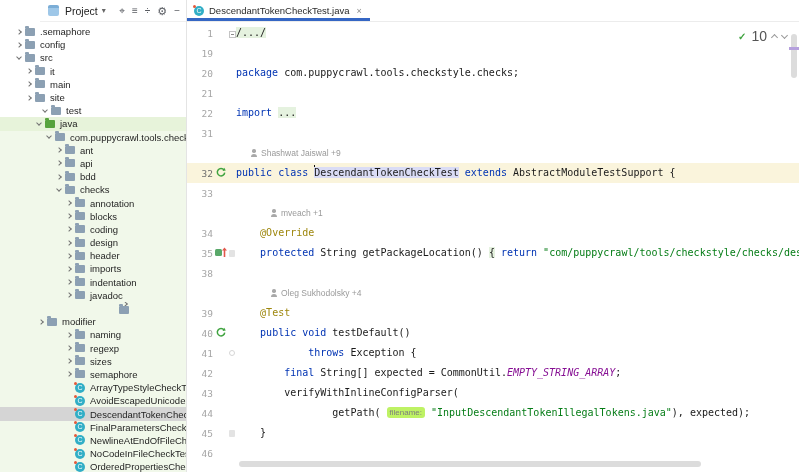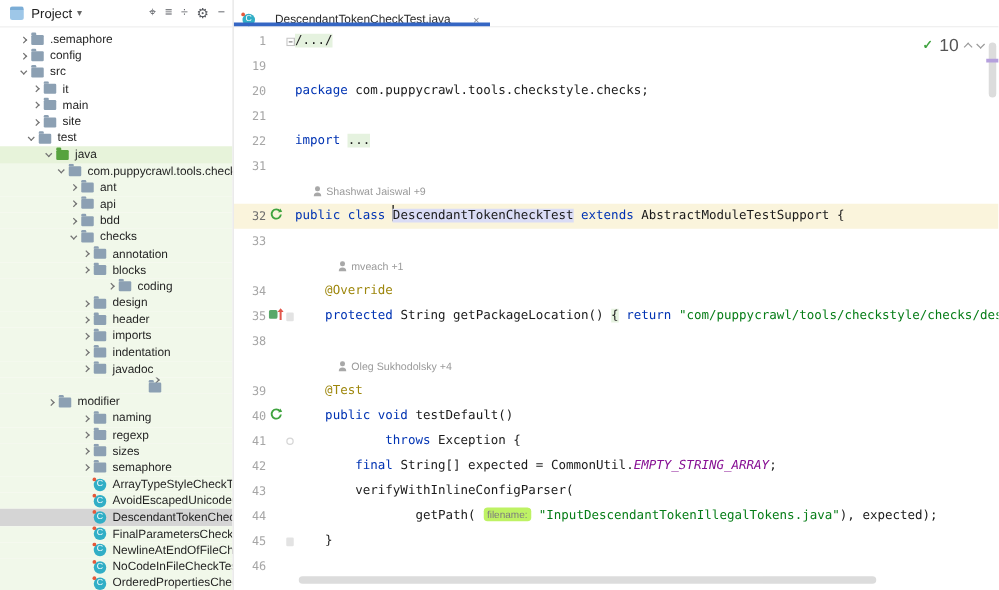--- a/index.html
+++ b/index.html
@@ -4,21 +4,21 @@
 <style>
   * { margin:0; padding:0; box-sizing:border-box; }
   html,body { width:799px; height:472px; overflow:hidden; background:#fff;
     font-family:"Liberation Sans", sans-serif; }
   .app { display:flex; width:799px; height:472px; }
 
   
   .project-panel { width:187px; height:472px; background:#fff; border-right:1px solid #e4e4e4;
     display:flex; flex-direction:column; overflow:hidden; }
   .panel-header { height:22px; display:flex; align-items:center; padding:0 6px 0 8px;
-    border-bottom:1px solid #efefef; flex:none; }
+    border-bottom:1px solid #efefef; flex:none;margin-left:40px; }
   .pp-icon { width:11px; height:11px; border-radius:2px; background:#9ec7e8; margin-right:6px;
     border-top:3px solid #7badd6; }
   .pp-title { font-size:10.5px; color:#222; }
   .pp-caret { font-size:8px; color:#666; margin-left:4px; flex:none; }
   .pp-sp { flex:1; }
   .hicon { font-size:10px; color:#585b61; margin-left:7px; cursor:default; line-height:10px; }
   .hicon.gear { font-size:11px; }
 
   .tree { flex:1; display:flex; flex-direction:column; overflow:hidden; padding-top:3px; }
   .trow { display:flex; align-items:center; height:13.2px; flex:none; white-space:nowrap;
@@ -39,21 +39,21 @@
     border-radius:50%; background:#e4593b; }
   .tree-fill { flex:1; }
   .bg-green  { background:#f1f8ea; }
   .bg-green2 { background:#e7f3da; }
   .bg-sel    { background:#d5d5d5; }
 
   
   .editor { flex:1; display:flex; flex-direction:column; overflow:hidden; }
   .tabbar { height:22px; border-bottom:1px solid #ececec; display:flex; align-items:stretch;
     background:#fff; flex:none; }
-  .tab { display:flex; align-items:flex-end; padding:0 8px 0 7px; position:relative;gap:11px; }
+  .tab { display:flex; align-items:center; padding:0 8px 0 7px; position:relative; }
   .tab .cicon { margin:0 5px 0 0; }
   .tab-label { font-size:9.5px; color:#2b2b2b; }
   .tab-close { font-size:9px; color:#8c8c8c; margin-left:7px; }
   .tab-underline { position:absolute; left:0; right:0; bottom:0; height:3px; background:#3566c4; }
 
   .editor-body { position:relative; flex:1; background:#fff; overflow:hidden; padding-top:1px; }
   .crow { display:flex; align-items:center; height:20px; }
   .crow.caret-row { background:#faf4dc; }
   .lnum { width:26px; text-align:right; font-family:"DejaVu Sans Mono", monospace;
     font-size:9.5px; color:#a6a6a6; flex:none; }
@@ -150,21 +150,21 @@
           <span class="ficon"></span>
           <span>main</span>
         </div>
         <div class="trow" style="padding-left: 24px;">
           <span class="chevbox">
             <span class="chev closed"></span>
           </span>
           <span class="ficon"></span>
           <span>site</span>
         </div>
-        <div class="trow" style="padding-left: 20px;">
+        <div class="trow" style="padding-left: 40px;">
           <span class="chevbox">
             <span class="chev open"></span>
           </span>
           <span class="ficon"></span>
           <span>test</span>
         </div>
         <div class="trow bg-green2" style="padding-left: 34px;">
           <span class="chevbox">
             <span class="chev open"></span>
           </span>
@@ -213,21 +213,21 @@
           <span class="ficon"></span>
           <span>annotation</span>
         </div>
         <div class="trow bg-green" style="padding-left: 64px;">
           <span class="chevbox">
             <span class="chev closed"></span>
           </span>
           <span class="ficon"></span>
           <span>blocks</span>
         </div>
-        <div class="trow bg-green" style="padding-left: 84px;">
+        <div class="trow bg-green" style="padding-left: 64px;">
           <span class="chevbox">
             <span class="chev closed"></span>
           </span>
           <span class="ficon"></span>
           <span>coding</span>
         </div>
         <div class="trow bg-green" style="padding-left: 64px;">
           <span class="chevbox">
             <span class="chev closed"></span>
           </span>

